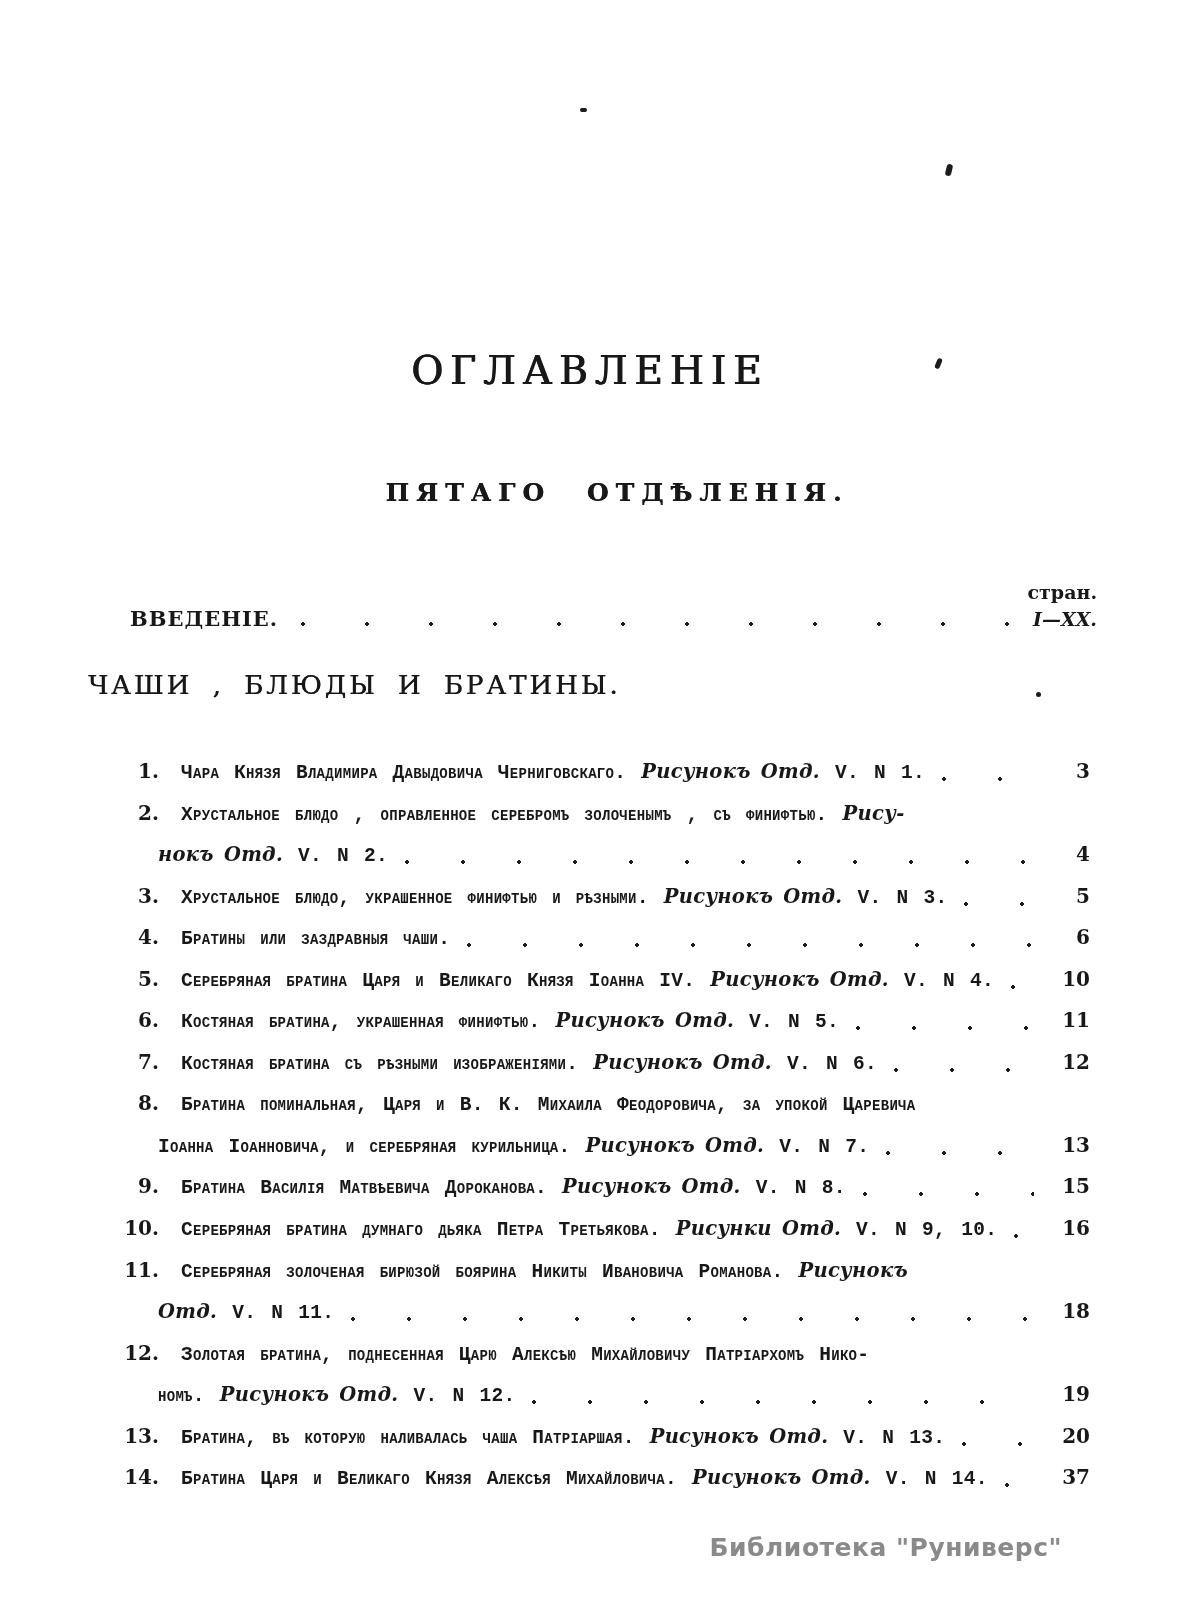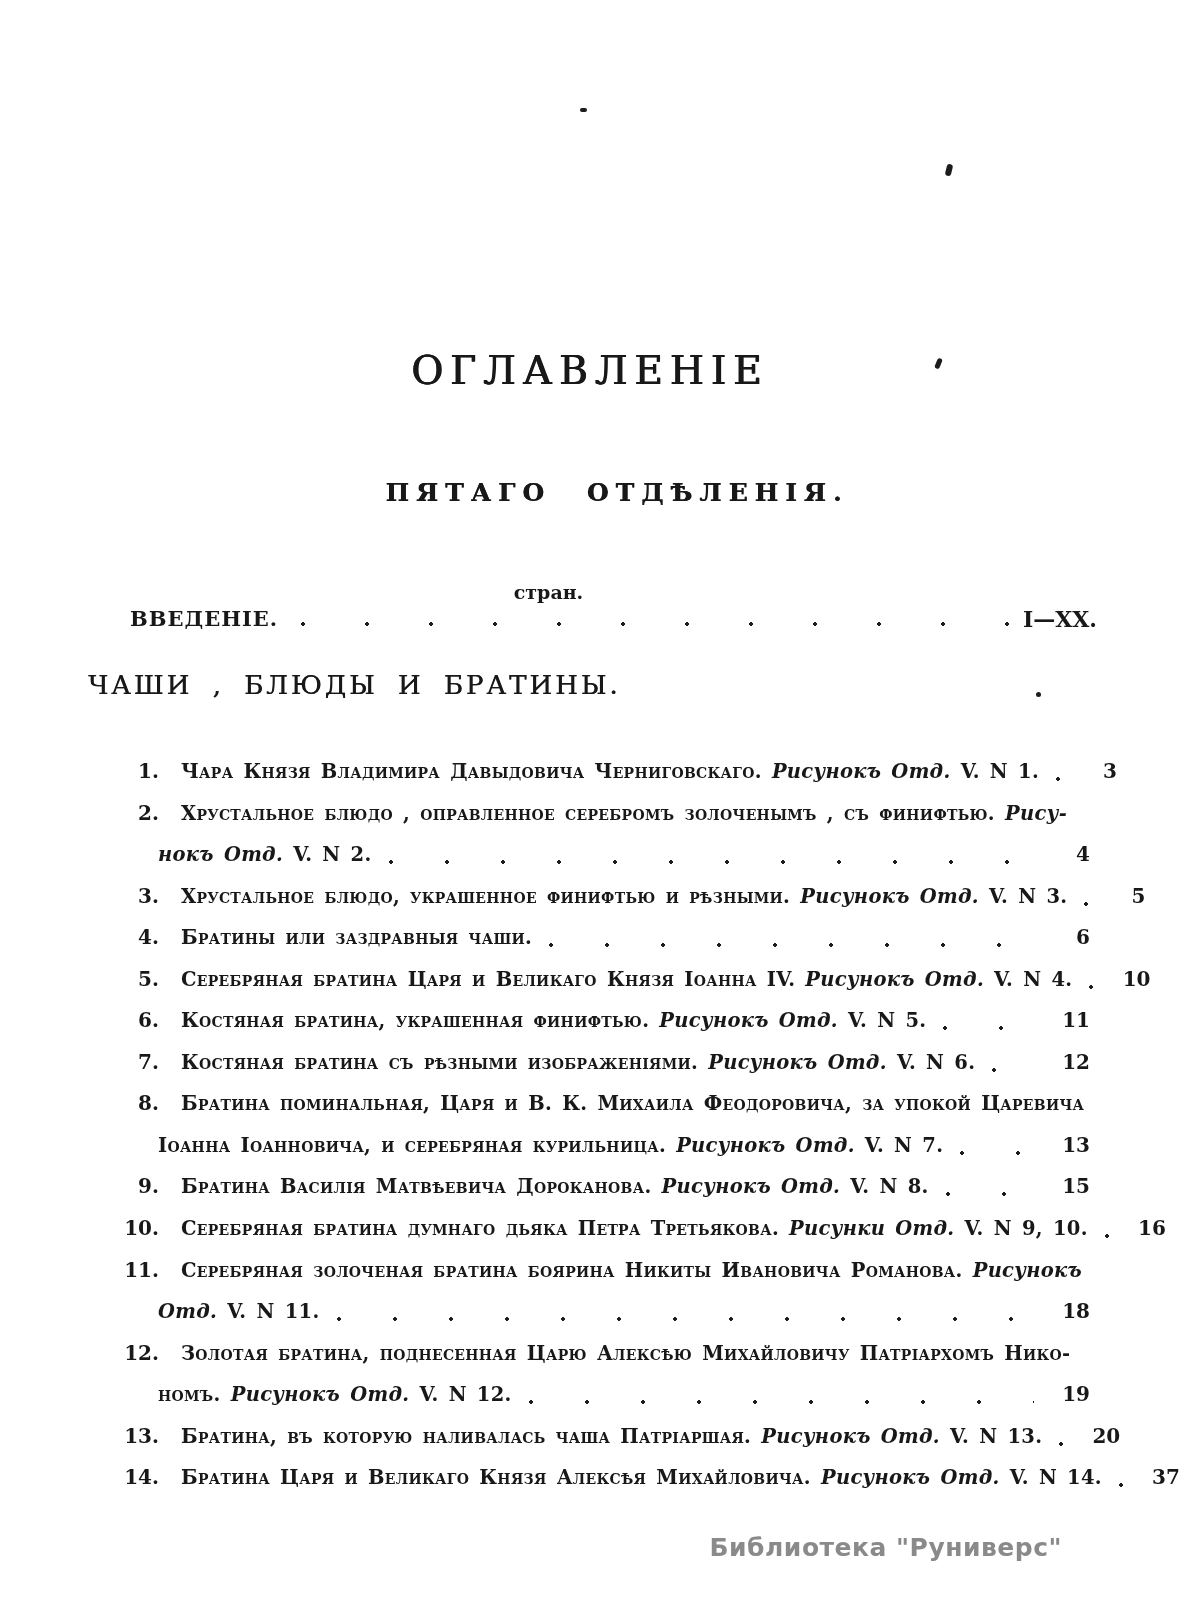--- a/index.html
+++ b/index.html
@@ -20,30 +20,30 @@
   }
   .subtitle{
     position:absolute;top:478px;left:0;width:1180px;
     margin:0;text-align:center;
     font-size:25px;font-weight:700;letter-spacing:7px;word-spacing:20px;
     text-shadow:0.4px 0 0 currentColor;
     padding-left:27px;
   }
   .stran{
     position:absolute;top:581px;left:0;right:103px;
-    text-align:center;font-size:19px;font-weight:700;
+    text-align:right;font-size:19px;font-weight:700;
   }
   
   .intro-row{
     position:absolute;top:604px;left:130px;right:103px;
     display:flex;align-items:center;white-space:nowrap;
     line-height:30px;
   }
   .intro-label{font-size:21px;font-weight:700;letter-spacing:1px;flex:0 0 auto;}
-  .intro-page{font-size:22px;font-weight:700;flex:0 0 auto;}
+  .intro-page{font-size:19px;font-weight:700;flex:0 0 auto;font-style:italic;}
   .intro-leader{
     flex:1 1 auto;align-self:stretch;margin:0 14px 0 22px;
     background-image:radial-gradient(circle 2px at 3px 3px,#1c1c1c 98%,transparent);
     background-size:64px 6px;background-repeat:repeat-x;background-position:0 17px;
   }
   
   .section-header{
     position:absolute;top:670px;left:88px;margin:0;
     font-size:26px;font-weight:400;letter-spacing:3px;word-spacing:9px;
     text-shadow:0.5px 0 0 currentColor;
@@ -58,21 +58,21 @@
   }
   .num{
     flex:0 0 auto;width:62px;margin-right:22px;
     text-align:right;font-size:20px;font-weight:700;
   }
   .cont .num{width:61px;margin-right:0;}
   .line-text{
     flex:0 0 auto;font-size:19.5px;font-weight:700;
     letter-spacing:0.3px;word-spacing:3px;
   }
-  .line-text .rm{font-variant:small-caps;}
+  .line-text .rm{font-variant:small-caps;font-family:Liberation Mono, monospace;}
   .line-text .it{font-style:italic;}
   .leader{
     flex:1 1 6px;min-width:6px;align-self:stretch;margin:0 12px 0 16px;
     background-image:radial-gradient(circle 2px at 3px 3px,#1c1c1c 98%,transparent);
     background-size:56px 6px;background-repeat:repeat-x;background-position:0 25px;
   }
   .pagenum{
     flex:0 0 auto;min-width:44px;text-align:right;
     font-size:20px;font-weight:700;
   }
@@ -177,21 +177,21 @@
         <span class="pagenum">15</span>
       </div>
       <div class="toc-line">
         <span class="num">10.</span>
         <span class="line-text"><span class="rm">Серебряная братина думнаго дьяка Петра Третьякова. </span><span class="it">Рисунки Отд.</span><span class="rm"> V. N 9, 10.</span></span>
         <span class="leader"></span>
         <span class="pagenum">16</span>
       </div>
       <div class="toc-line">
         <span class="num">11.</span>
-        <span class="line-text"><span class="rm">Серебряная золоченая братина боярина Никиты Ивановича Романова. </span><span class="it">Рисунокъ</span></span>
+        <span class="line-text"><span class="rm">Серебряная золоченая бирюзой боярина Никиты Ивановича Романова. </span><span class="it">Рисунокъ</span></span>
       </div>
       <div class="toc-line cont">
         <span class="num"></span>
         <span class="line-text"><span class="it">Отд.</span><span class="rm"> V. N 11.</span></span>
         <span class="leader"></span>
         <span class="pagenum">18</span>
       </div>
       <div class="toc-line">
         <span class="num">12.</span>
         <span class="line-text"><span class="rm">Золотая братина, поднесенная Царю Алексѣю Михайловичу Патріархомъ Нико-</span></span>

